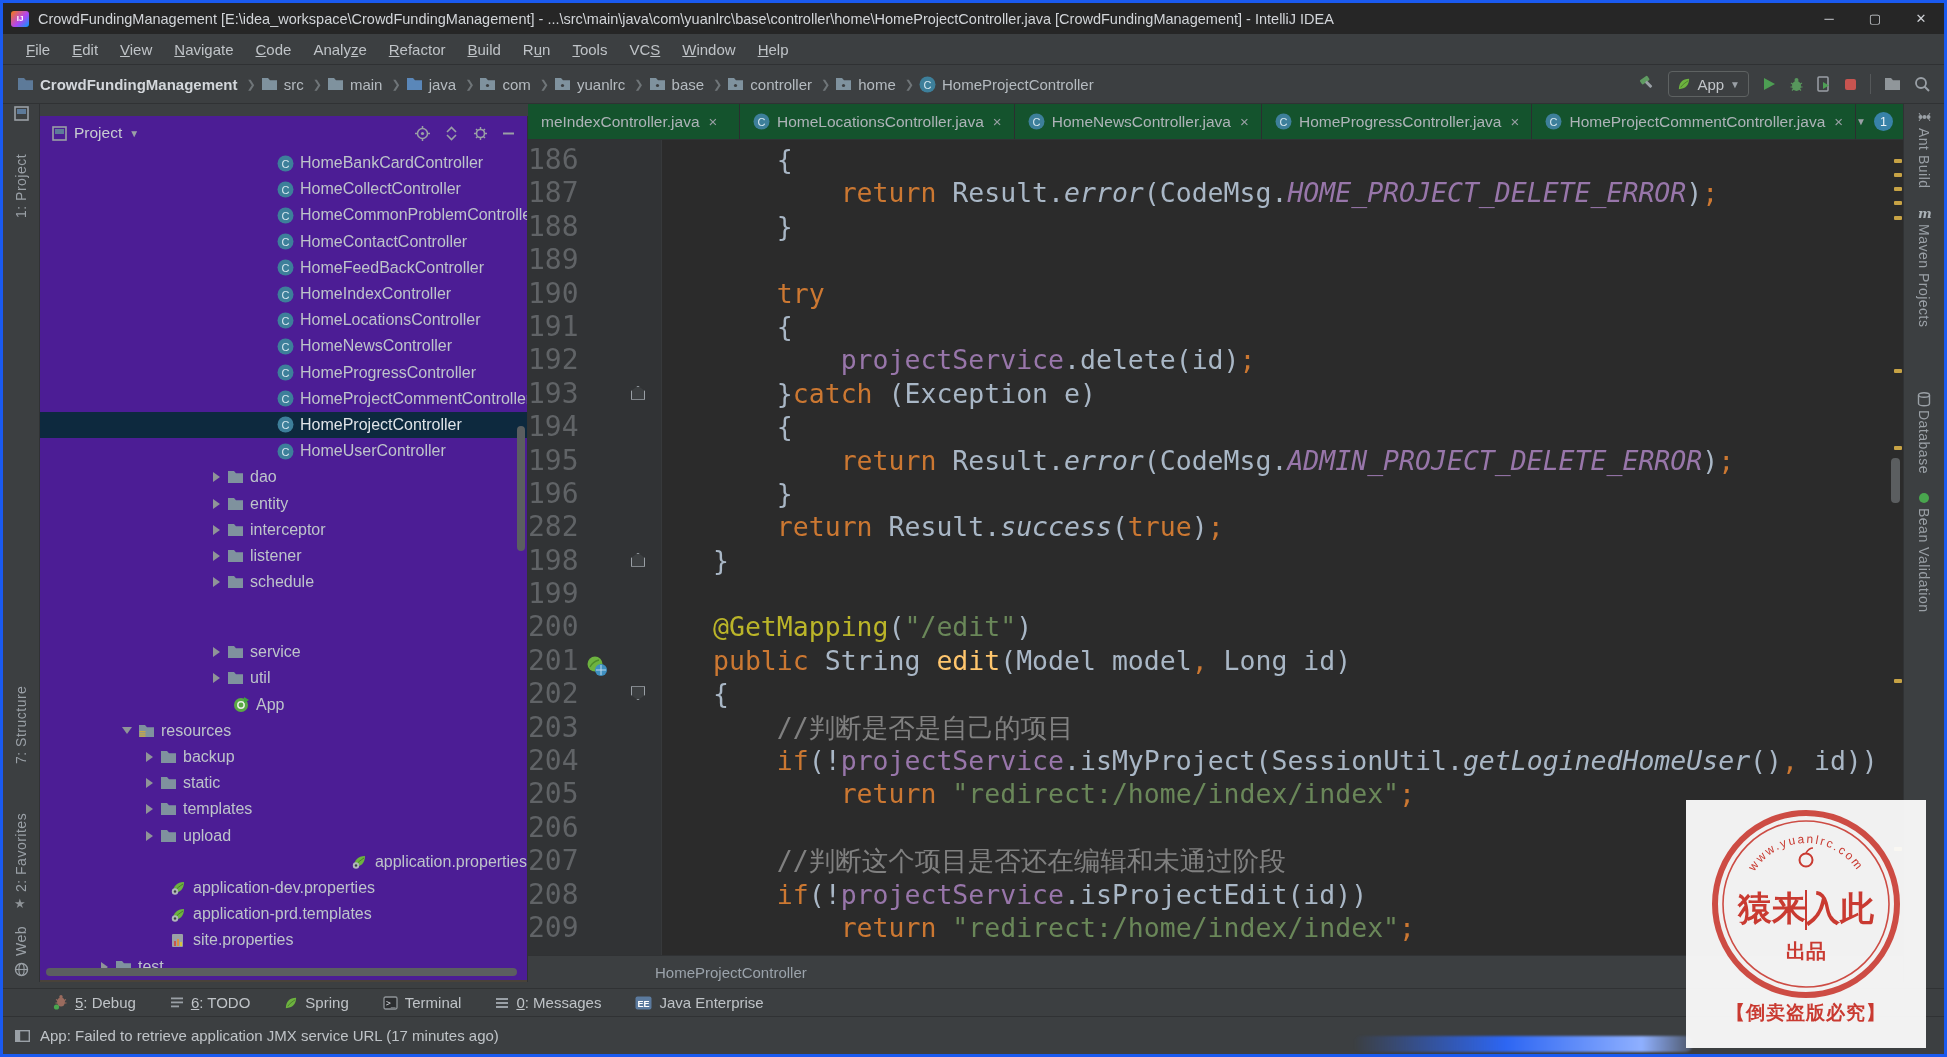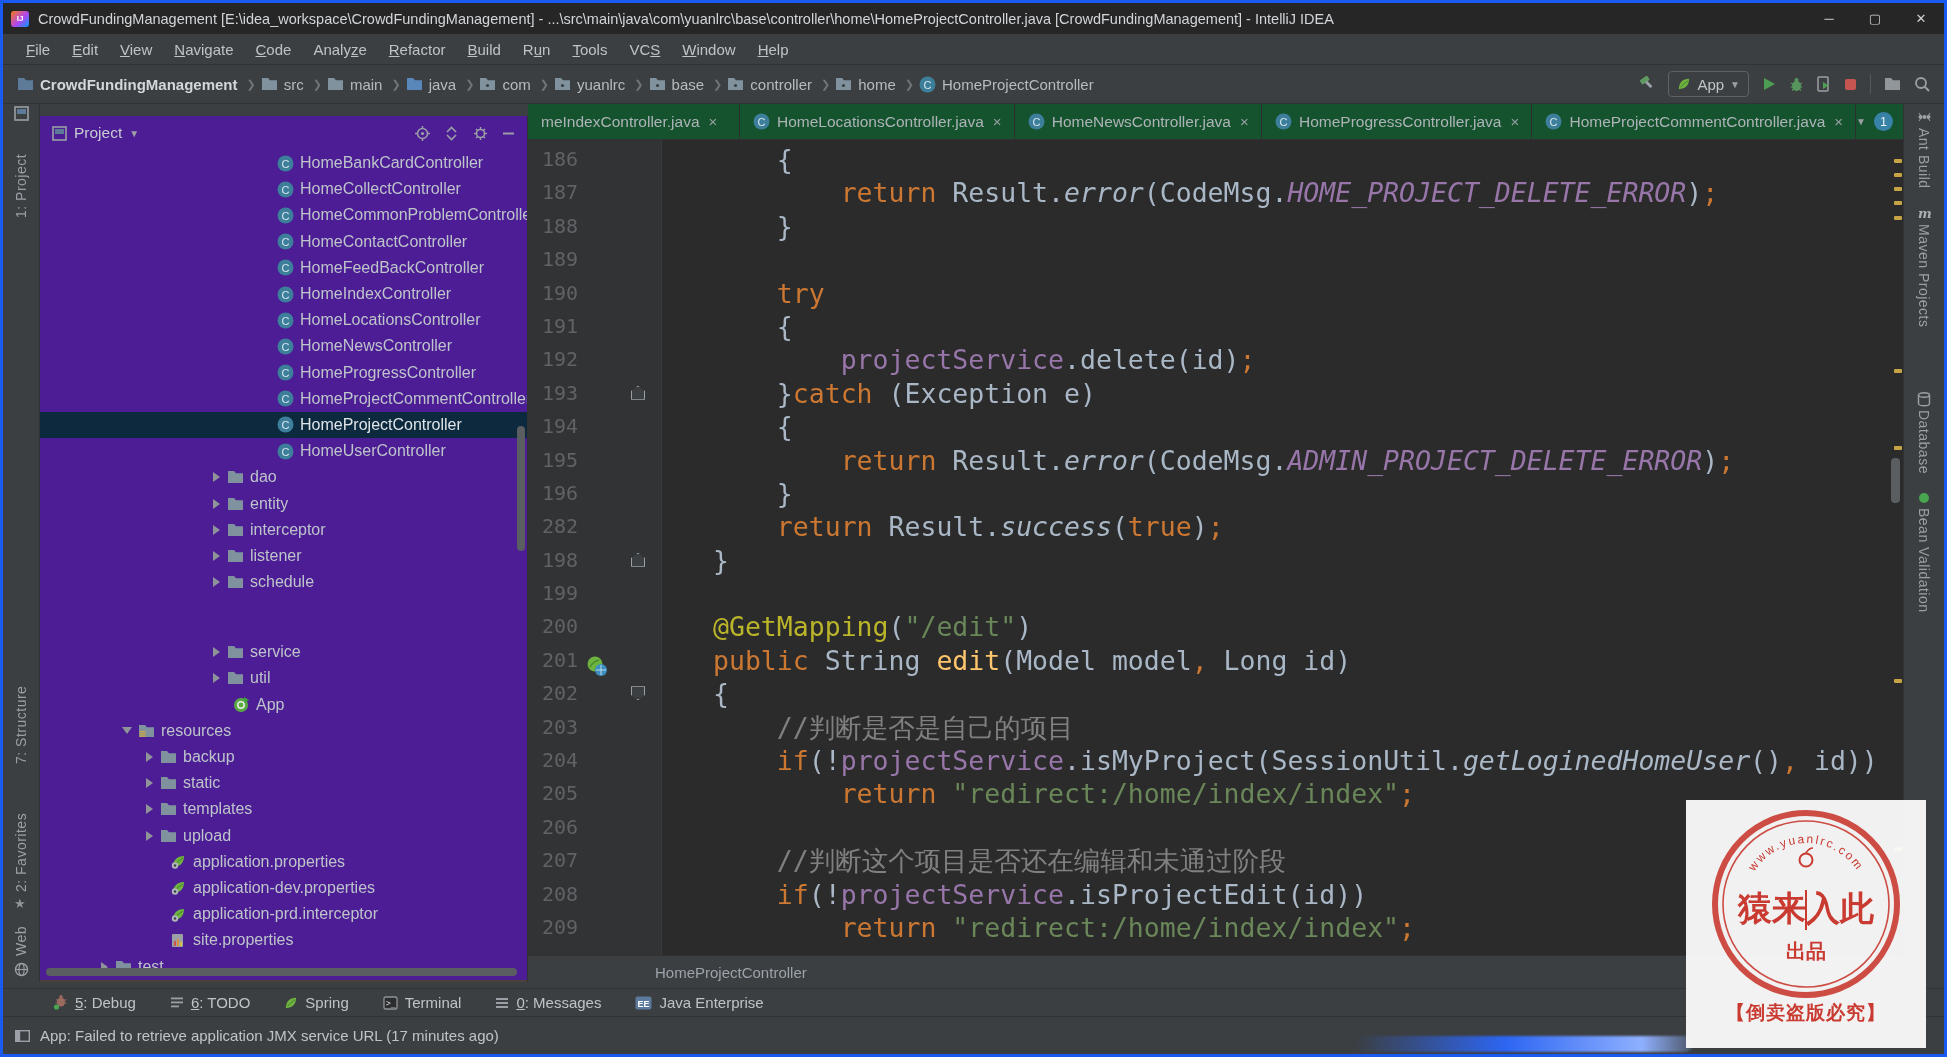--- a/index.html
+++ b/index.html
@@ -45,21 +45,21 @@
 
 .tabbar{position:absolute;left:525px;top:101px;width:1375px;height:36px;background:#14532d;border-bottom:1px solid #303234;display:flex;align-items:stretch}
 .etab{display:flex;align-items:center;gap:7px;padding:0 13px;font-size:15.5px;color:#aeb3b8;border-right:1px solid #2c2e30;white-space:nowrap;overflow:hidden}
 .etab .x{color:#9aa0a6;font-size:15px;margin-left:2px}
 .tab-ctrls{margin-left:auto;display:flex;align-items:center;gap:8px;padding-right:10px}
 .badge{width:19px;height:19px;border-radius:50%;background:#3882a8;color:#eaf2f7;font-size:12.5px;display:flex;align-items:center;justify-content:center}
 .codearea{position:absolute;left:525px;top:137px;width:1375px;height:815px;background:#2b2b2b;overflow:hidden}
 .gutterbg{position:absolute;left:0;top:0;width:134px;height:100%;background:#313335;border-right:1px solid #37393b}
 .lines{position:absolute;left:0;top:3px;right:0}
 .cl{position:relative;height:33.4px;font-family:"DejaVu Sans Mono",monospace;font-size:26.5px;line-height:33.4px;white-space:pre}
-.cl .num{position:absolute;left:0;top:0;width:50px;text-align:right;font-size:20px;color:#606366;font-family:"DejaVu Sans Mono",monospace}
+.cl .num{position:absolute;left:0;top:0;width:50px;text-align:right;font-size:28px;color:#606366;font-family:"DejaVu Sans Mono",monospace}
 .cl .code{position:absolute;left:185px;top:0}
 .cl .gic{position:absolute;top:7px}
 .gic.sp{left:58px}
 .gic.fold{left:103px;top:9px}
 .pent{width:14px;height:14px;background:#3c3f41;border:1.6px solid #9aa0a6}
 .pent.up{clip-path:polygon(50% 0,100% 38%,100% 100%,0 100%,0 38%)}
 .pent.dn{clip-path:polygon(0 0,100% 0,100% 62%,50% 100%,0 62%)}
 .tk-k{color:#cc7832}.tk-d{color:#a9b7c6}.tk-di{color:#a9b7c6;font-style:italic}
 .tk-f{color:#9876aa}.tk-ci{color:#9876aa;font-style:italic}.tk-s{color:#6a8759}
 .tk-c{color:#808080}.tk-a{color:#bbb529}.tk-m{color:#ffc66d}.tk-p{color:#cc7832}
@@ -589,21 +589,21 @@
           <span class="tarrow">
             <span class="arr-r"></span>
           </span>
           <span class="ticon">
             <svg width="17" height="14" viewBox="0 0 17 14">
               <path d="M1 1h6l2 2.2h7V13H1z" fill="#7f929e"></path>
             </svg>
           </span>
           <span>upload</span>
         </div>
-        <div class="trow" style="padding-left: 110px;">
+        <div class="trow" style="padding-left: 110px; justify-content: flex-end;">
           <span class="tarrow"></span>
           <span class="ticon">
             <svg width="15" height="15" viewBox="0 0 15 15">
               <path d="M2 13 C2 6 6 2 13 2 C13 9 9 13 2 13 Z" fill="#6db33f"></path>
               <path d="M4 11 C6 8 9 6 12 4" stroke="#497c2b" stroke-width="1" fill="none"></path>
               <circle cx="4" cy="11.5" r="3.2" fill="#b0b6ba"></circle>
               <circle cx="4" cy="11.5" r="1.2" fill="#3c3f41"></circle>
             </svg>
           </span>
           <span>application.properties</span>
@@ -623,21 +623,21 @@
         <div class="trow" style="padding-left: 110px;">
           <span class="tarrow"></span>
           <span class="ticon">
             <svg width="15" height="15" viewBox="0 0 15 15">
               <path d="M2 13 C2 6 6 2 13 2 C13 9 9 13 2 13 Z" fill="#6db33f"></path>
               <path d="M4 11 C6 8 9 6 12 4" stroke="#497c2b" stroke-width="1" fill="none"></path>
               <circle cx="4" cy="11.5" r="3.2" fill="#b0b6ba"></circle>
               <circle cx="4" cy="11.5" r="1.2" fill="#3c3f41"></circle>
             </svg>
           </span>
-          <span>application-prd.interceptor</span>
+          <span>application-prd.templates</span>
         </div>
         <div class="trow" style="padding-left: 110px;">
           <span class="tarrow"></span>
           <span class="ticon">
             <svg width="15" height="15">
               <rect x="1" y="1" width="11" height="13" rx="1" fill="#9aa0a6"></rect>
               <rect x="3" y="8" width="2" height="5" fill="#c9554d"></rect>
               <rect x="6" y="6" width="2" height="7" fill="#d8913f"></rect>
               <rect x="9" y="9" width="2" height="4" fill="#d8c23f"></rect>
             </svg>

